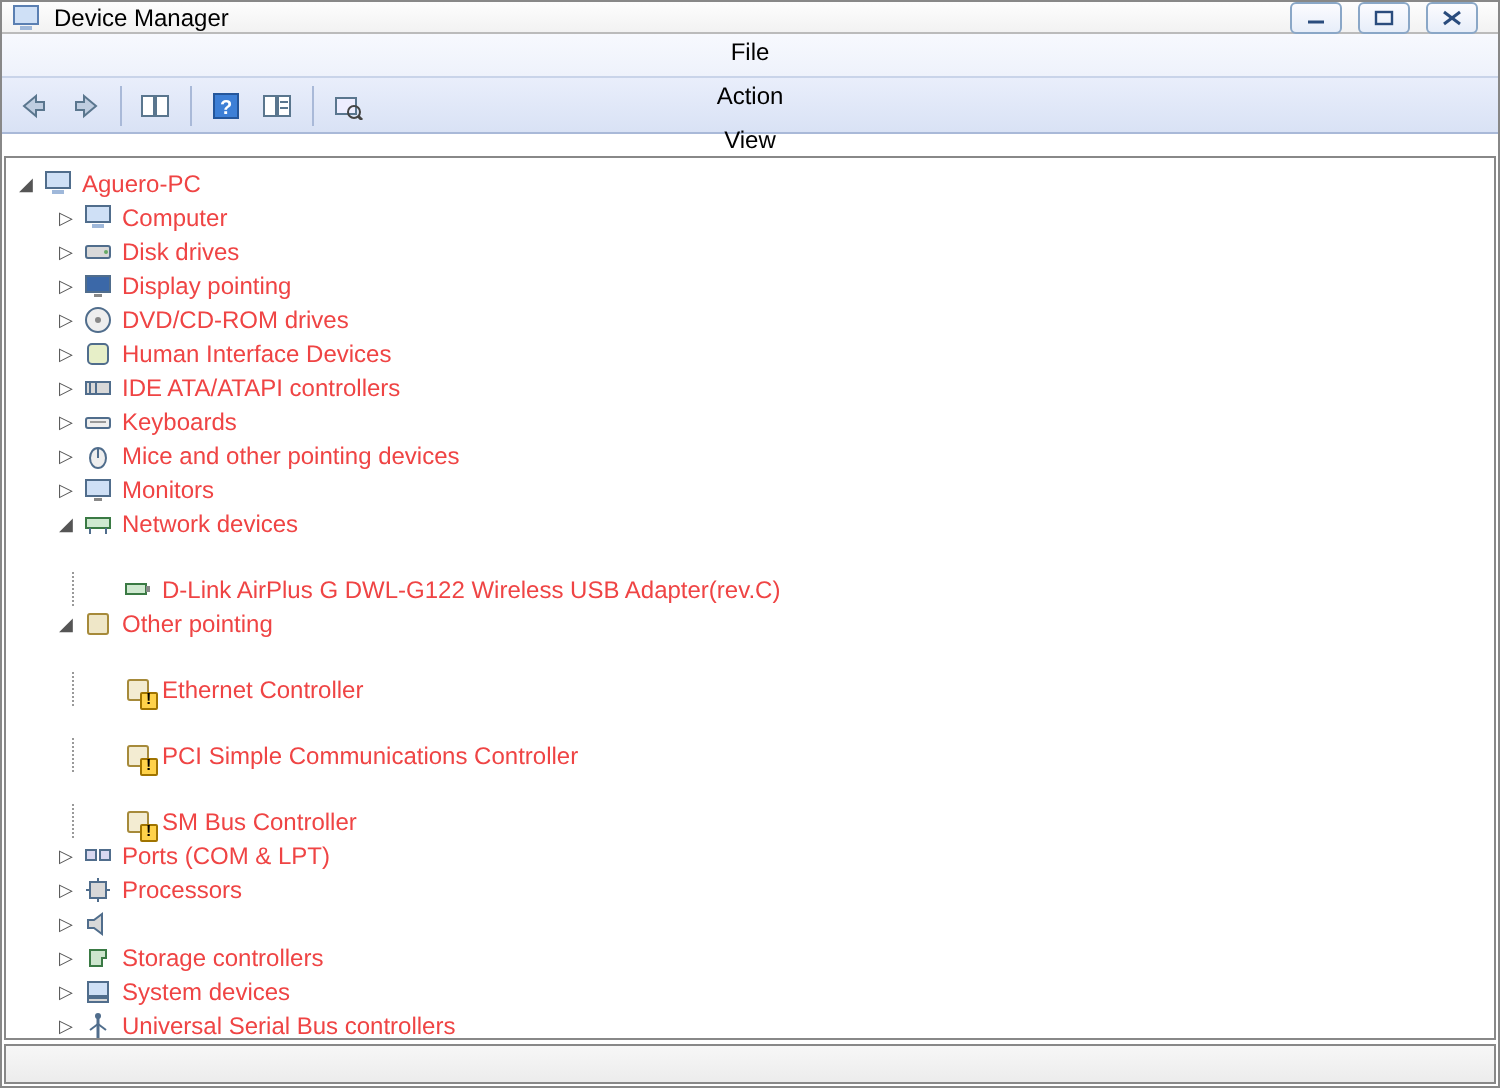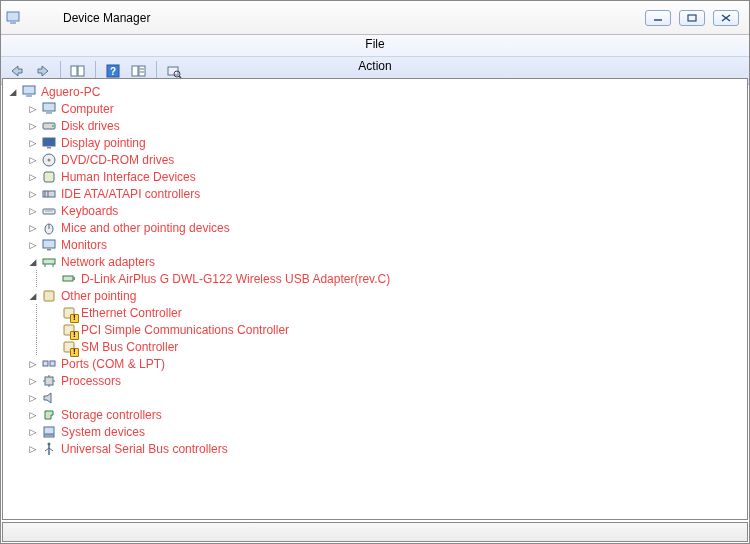--- a/index.html
+++ b/index.html
@@ -8,27 +8,26 @@
     font-family: "Segoe UI", Tahoma, sans-serif;
     font-size: 12px;
     background: #fff;
     width: 750px;
     height: 544px;
     overflow: hidden;
     border: 1px solid #888;
   }
   
   .titlebar {
-    height: 34px;
+    height: 16px;
     background: linear-gradient(#fdfdfd, #f2f2f2);
     border-bottom: 1px solid #bbb;
     display: flex;
     align-items: center;
     padding: 0 4px;
-    gap: 36px;
   }
   .titlebar .app-icon {
     width: 16px; height: 16px; margin-right: 6px;
     display: inline-flex; align-items: center; justify-content: center;
   }
   .titlebar .title { flex: 1; color: #000; font-size: 12px; }
   .win-controls { display: flex; gap: 8px; padding-right: 6px;}
   .win-btn {
     width: 26px; height: 16px;
     border: 1px solid #8aa7c7;
@@ -126,20 +125,21 @@
     border-radius: 1px;
   }
   .warn-badge::after {
     content: "!";
     position: absolute;
     left: 2px; top: -2px;
     font-size: 8px; font-weight: bold; color: #000;
   }
   .dotted-line {
     position: relative;
+    margin-top: 16px;
   }
   .dotted-line::before {
     content: "";
     position: absolute;
     left: -11px;
     top: 0; bottom: 0;
     border-left: 1px dotted #999;
   }
 </style>
 </head>
@@ -348,21 +348,21 @@
           <li>
             <div class="node">
               <span class="toggle">◢</span>
               <span class="node-icon">
                 <svg width="16" height="16">
                   <rect x="2" y="5" width="12" height="5" fill="#cfe9d0" stroke="#3a7a44"></rect>
                   <line x1="4" y1="10" x2="4" y2="13" stroke="#506d8c"></line>
                   <line x1="12" y1="10" x2="12" y2="13" stroke="#506d8c"></line>
                 </svg>
               </span>
-              <span class="node-label">Network adapters</span>
+              <span class="node-label">Network devices</span>
             </div>
             <ul>
               <li class="dotted-line">
                 <div class="node">
                   <span class="toggle blank"></span>
                   <span class="node-icon">
                     <svg width="16" height="16">
                       <rect x="2" y="5" width="10" height="5" fill="#cfe9d0" stroke="#3a7a44"></rect>
                       <rect x="12" y="6" width="2" height="3" fill="#888"></rect>
                     </svg>

